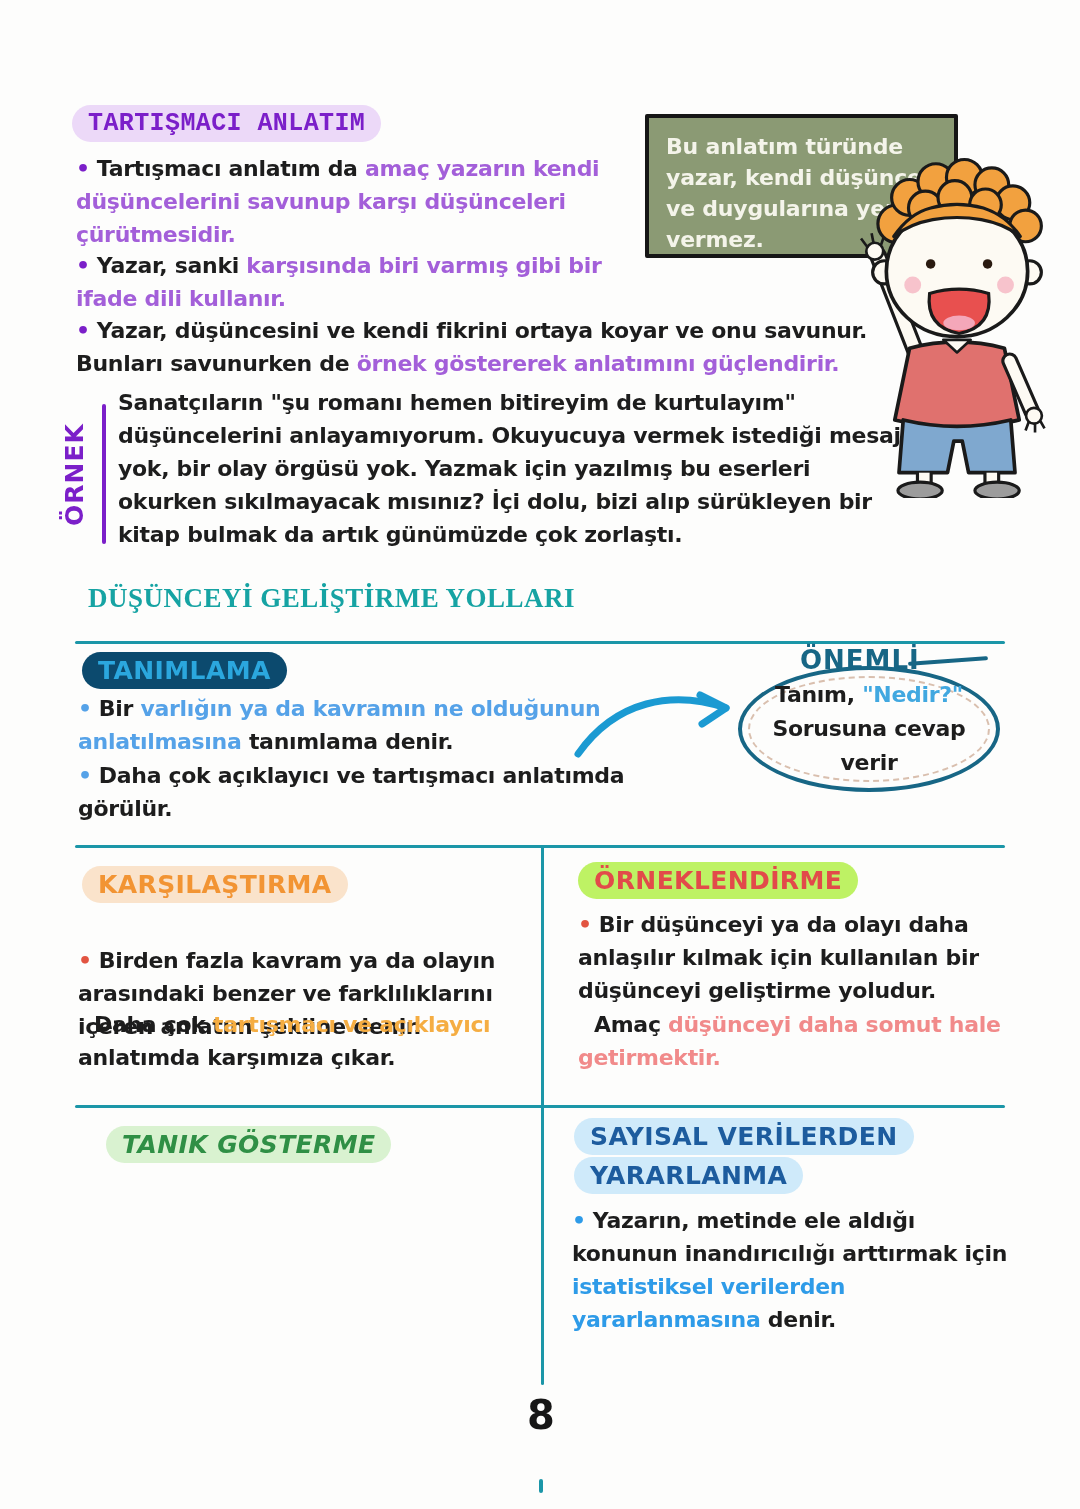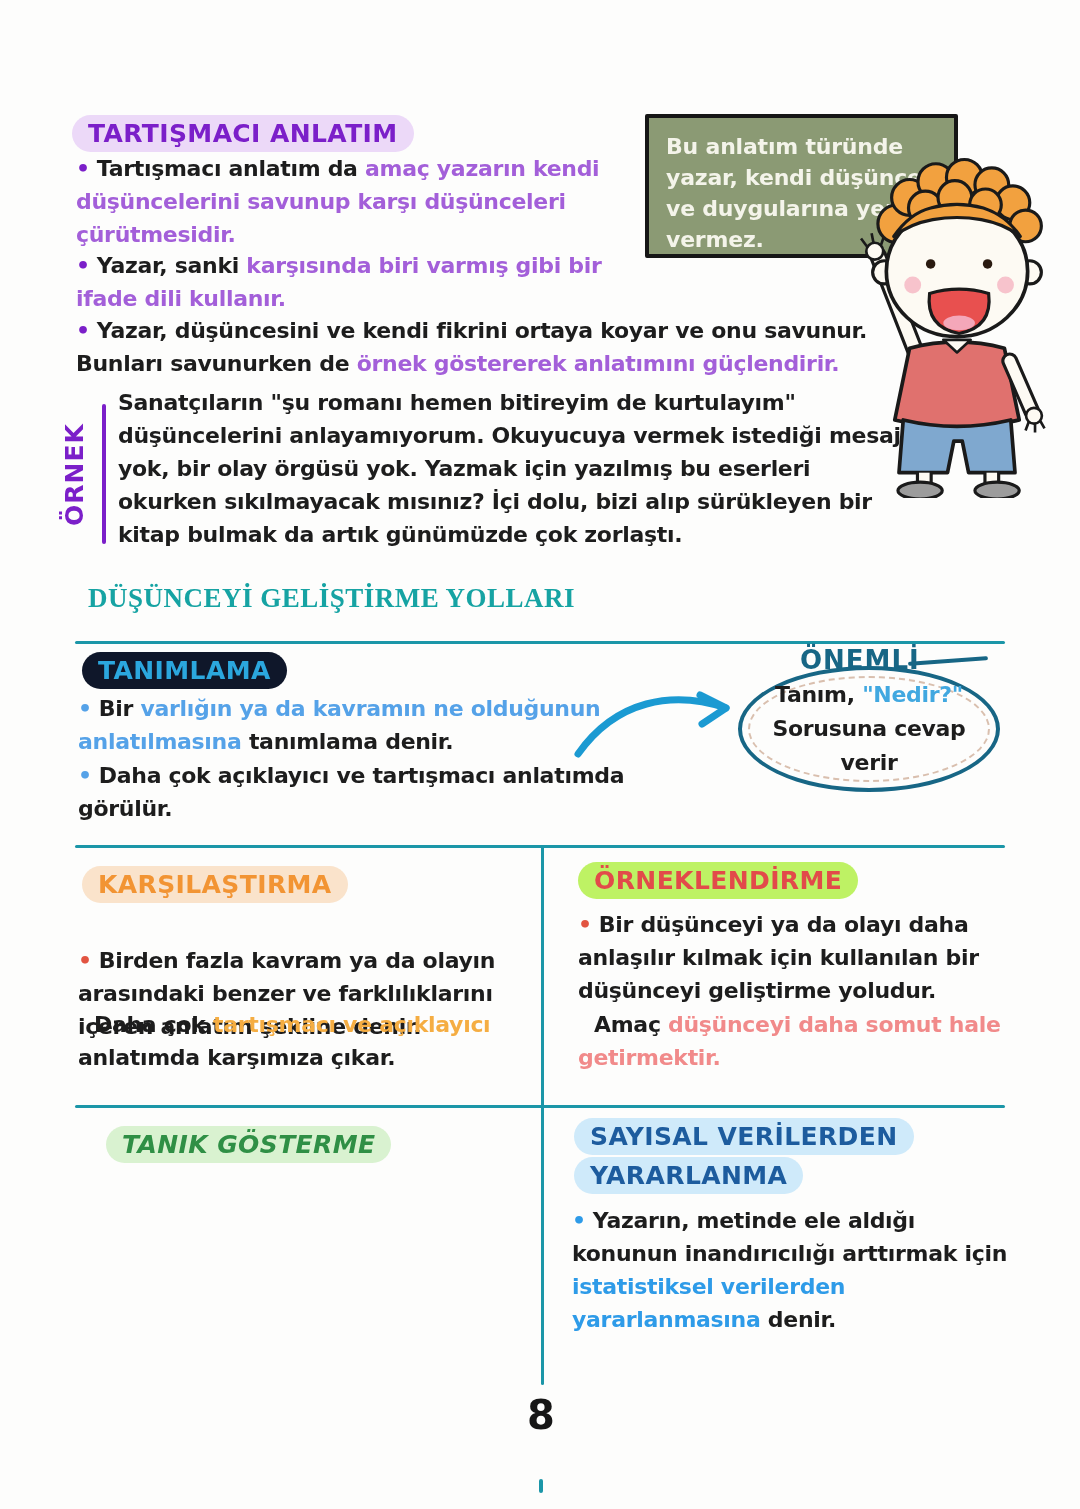--- a/index.html
+++ b/index.html
@@ -19,21 +19,21 @@
   
   .c-purple{color:#a35fd9;}
   .c-purple-dark{color:#7b1fc9;}
   .c-blue-light{color:#55a2e8;}
   .c-orange{color:#f5ad42;}
   .c-salmon{color:#f18a8a;}
   .c-green{color:#7cc24e;}
   .c-blue{color:#2e9be8;}
   .c-nedir{color:#41a8e0;}
   .pill-purple{background:#ecd9f8;color:#7b1fc9;}
-  .pill-blue{background:#0f172a;color:#2ba7de;}
+  .pill-blue{background:#0c4a6e;color:#2ba7de;}
   .pill-orange{background:#fae3cb;color:#f29433;}
   .pill-red{background:#bef264;color:#e24a4a;}
   .pill-green{background:#d9f2d0;color:#2f8f45;}
   .pill-navy{background:#cfeafa;color:#1d5c9e;}
   .hline{background:#1b96a8;height:3px;border-radius:2px;}
   .vline{background:#1b96a8;width:3px;border-radius:2px;}
   .section-heading{font-size:27px;letter-spacing:0.5px;color:#16a3a3;}
   .chalkboard{
     background:#8b9a74;border:4px solid #161616;border-radius:2px;
     color:#f4f4ea;font-size:22px;line-height:31px;padding:13px 17px;
@@ -55,21 +55,21 @@
   .onemli-title{color:#176685;font-size:26px;letter-spacing:1px;}
   .onemli-tail{position:absolute;background:#176685;height:4px;border-radius:2px;transform:rotate(-4deg);}
   .page-number{font-size:40px;color:#161616;text-align:center;}
   .bottom-tick{background:#1b96a8;width:4px;height:14px;border-radius:2px;}
 </style>
 </head>
 <body>
 
 <div class="page">
 
-  <span class="pill pill-purple abs" style="left:72px;top:115px;">TARTIŞMACI ANLATIM</span>
+  <span class="pill pill-purple abs" style="left:72px;top:105px;font-family:Liberation Mono, monospace;">TARTIŞMACI ANLATIM</span>
 
   <p class="body-text abs" style="left:76px;top:152px;width:582px;margin:0;"><span class="dot c-purple-dark">•</span><span>Tartışmacı anlatım da </span><span class="c-purple">amaç yazarın kendi düşüncelerini savunup karşı düşünceleri çürütmesidir.</span></p>
 
   <p class="body-text abs" style="left:76px;top:249px;width:582px;margin:0;"><span class="dot c-purple-dark">•</span><span>Yazar, sanki </span><span class="c-purple">karşısında biri varmış gibi bir ifade dili kullanır.</span></p>
 
   <p class="body-text abs" style="left:76px;top:314px;width:812px;margin:0;"><span class="dot c-purple-dark">•</span><span>Yazar, düşüncesini ve kendi fikrini ortaya koyar ve onu savunur. Bunları savunurken de </span><span class="c-purple">örnek göstererek anlatımını güçlendirir.</span></p>
 
   <div class="ornek-label abs" style="left:60px;top:404px;height:142px;">ÖRNEK</div>
   <div class="ornek-line abs" style="left:102px;top:404px;height:140px;"></div>
   <p class="body-text abs" style="left:118px;top:386px;width:792px;margin:0;">Sanatçıların "şu romanı hemen bitireyim de kurtulayım" düşüncelerini anlayamıyorum. Okuyucuya vermek istediği mesaj yok, bir olay örgüsü yok. Yazmak için yazılmış bu eserleri okurken sıkılmayacak mısınız? İçi dolu, bizi alıp sürükleyen bir kitap bulmak da artık günümüzde çok zorlaştı.</p>

